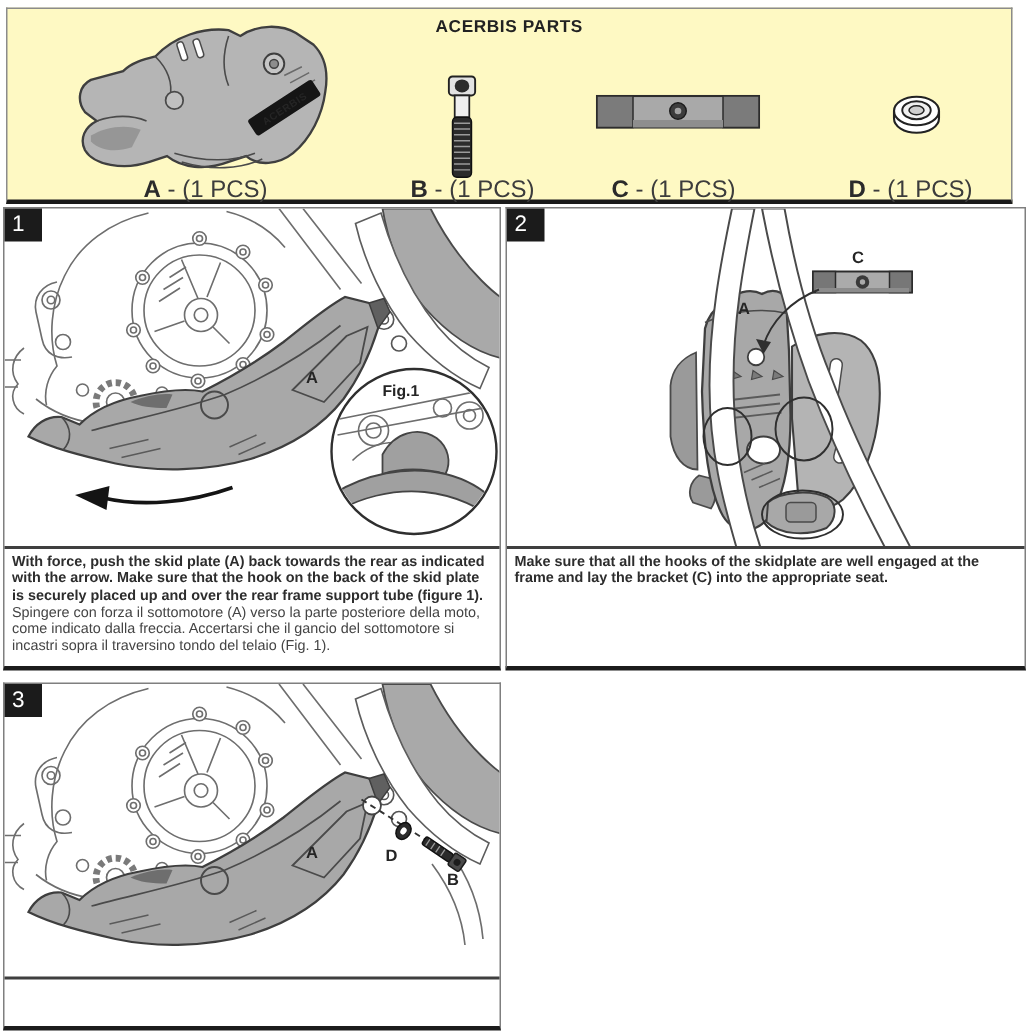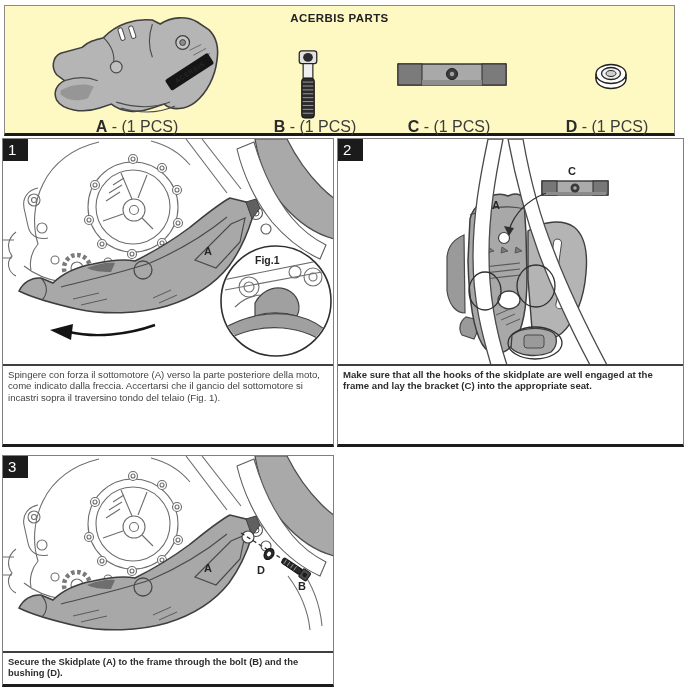--- a/index.html
+++ b/index.html
@@ -196,20 +196,21 @@
               <path d="M232,168 C240,160 250,156 260,156"></path>
             </g>
             <path d="M252,164 C260,149 276,145 288,153 C296,159 298,169 294,177 C280,173 264,173 252,177 Z" fill="#a0a0a0" stroke="#444" stroke-width="1.2"></path>
             <path d="M218,191 C240,177 268,171 294,177 C310,181 322,189 330,199 L330,211 C318,199 300,191 280,189 C258,187 236,193 220,203 Z" fill="#a0a0a0" stroke="#444" stroke-width="1.2"></path>
           </g>
           <text class="figlabel" x="252" y="125">Fig.1</text>
         </g>
       </svg>
     </div>
     <div class="step-text">
+      <p class="en">With force, push the skid plate (A) back towards the rear as indicated with the arrow. Make sure that the hook on the back of the skid plate is securely placed up and over the rear frame support tube (figure 1).</p>
       <p class="it">Spingere con forza il sottomotore (A) verso la parte posteriore della moto, come indicato dalla freccia. Accertarsi che il gancio del sottomotore si incastri sopra il traversino tondo del telaio (Fig. 1).</p>
     </div>
   </div>
 
   <div class="step-box step2">
     <div class="badge">2</div>
     <div class="drawing">
       <svg width="345" height="225" viewBox="0 0 345 225">
         <path d="M126,96 C116,100 110,108 109,118 L109,152 C111,166 118,174 127,174 Z" fill="#9a9a9a" stroke="#4a4a4a" stroke-width="1.2"></path>
         <path d="M128,178 C122,182 120,190 124,196 L136,200 C140,194 140,186 136,180 Z" fill="#9a9a9a" stroke="#4a4a4a" stroke-width="1.2"></path>
@@ -267,17 +268,16 @@
           <rect x="-3" y="-16" width="6" height="22" rx="1.5" fill="#2b2b2b" stroke="#111"></rect>
           <path d="M-2.5,-13 h5 M-2.5,-9 h5 M-2.5,-5 h5 M-2.5,-1 h5" stroke="#9a9a9a" stroke-width=".9"></path>
           <rect x="-4.8" y="6" width="9.6" height="9" rx="1.5" fill="#4a4a4a" stroke="#1c1c1c"></rect>
           <circle cy="10.5" r="2.3" fill="#1c1c1c"></circle>
         </g>
         <text class="callout" x="258" y="118" text-anchor="middle">D</text>
         <text class="callout" x="299" y="134" text-anchor="middle">B</text>
       </svg>
     </div>
     <div class="step-text">
-      <p class="en">Secure the Skidplate (A) to the frame through the bolt (B) and the bushing (D).</p>
     </div>
   </div>
 
 </div>
 
 </body></html>

